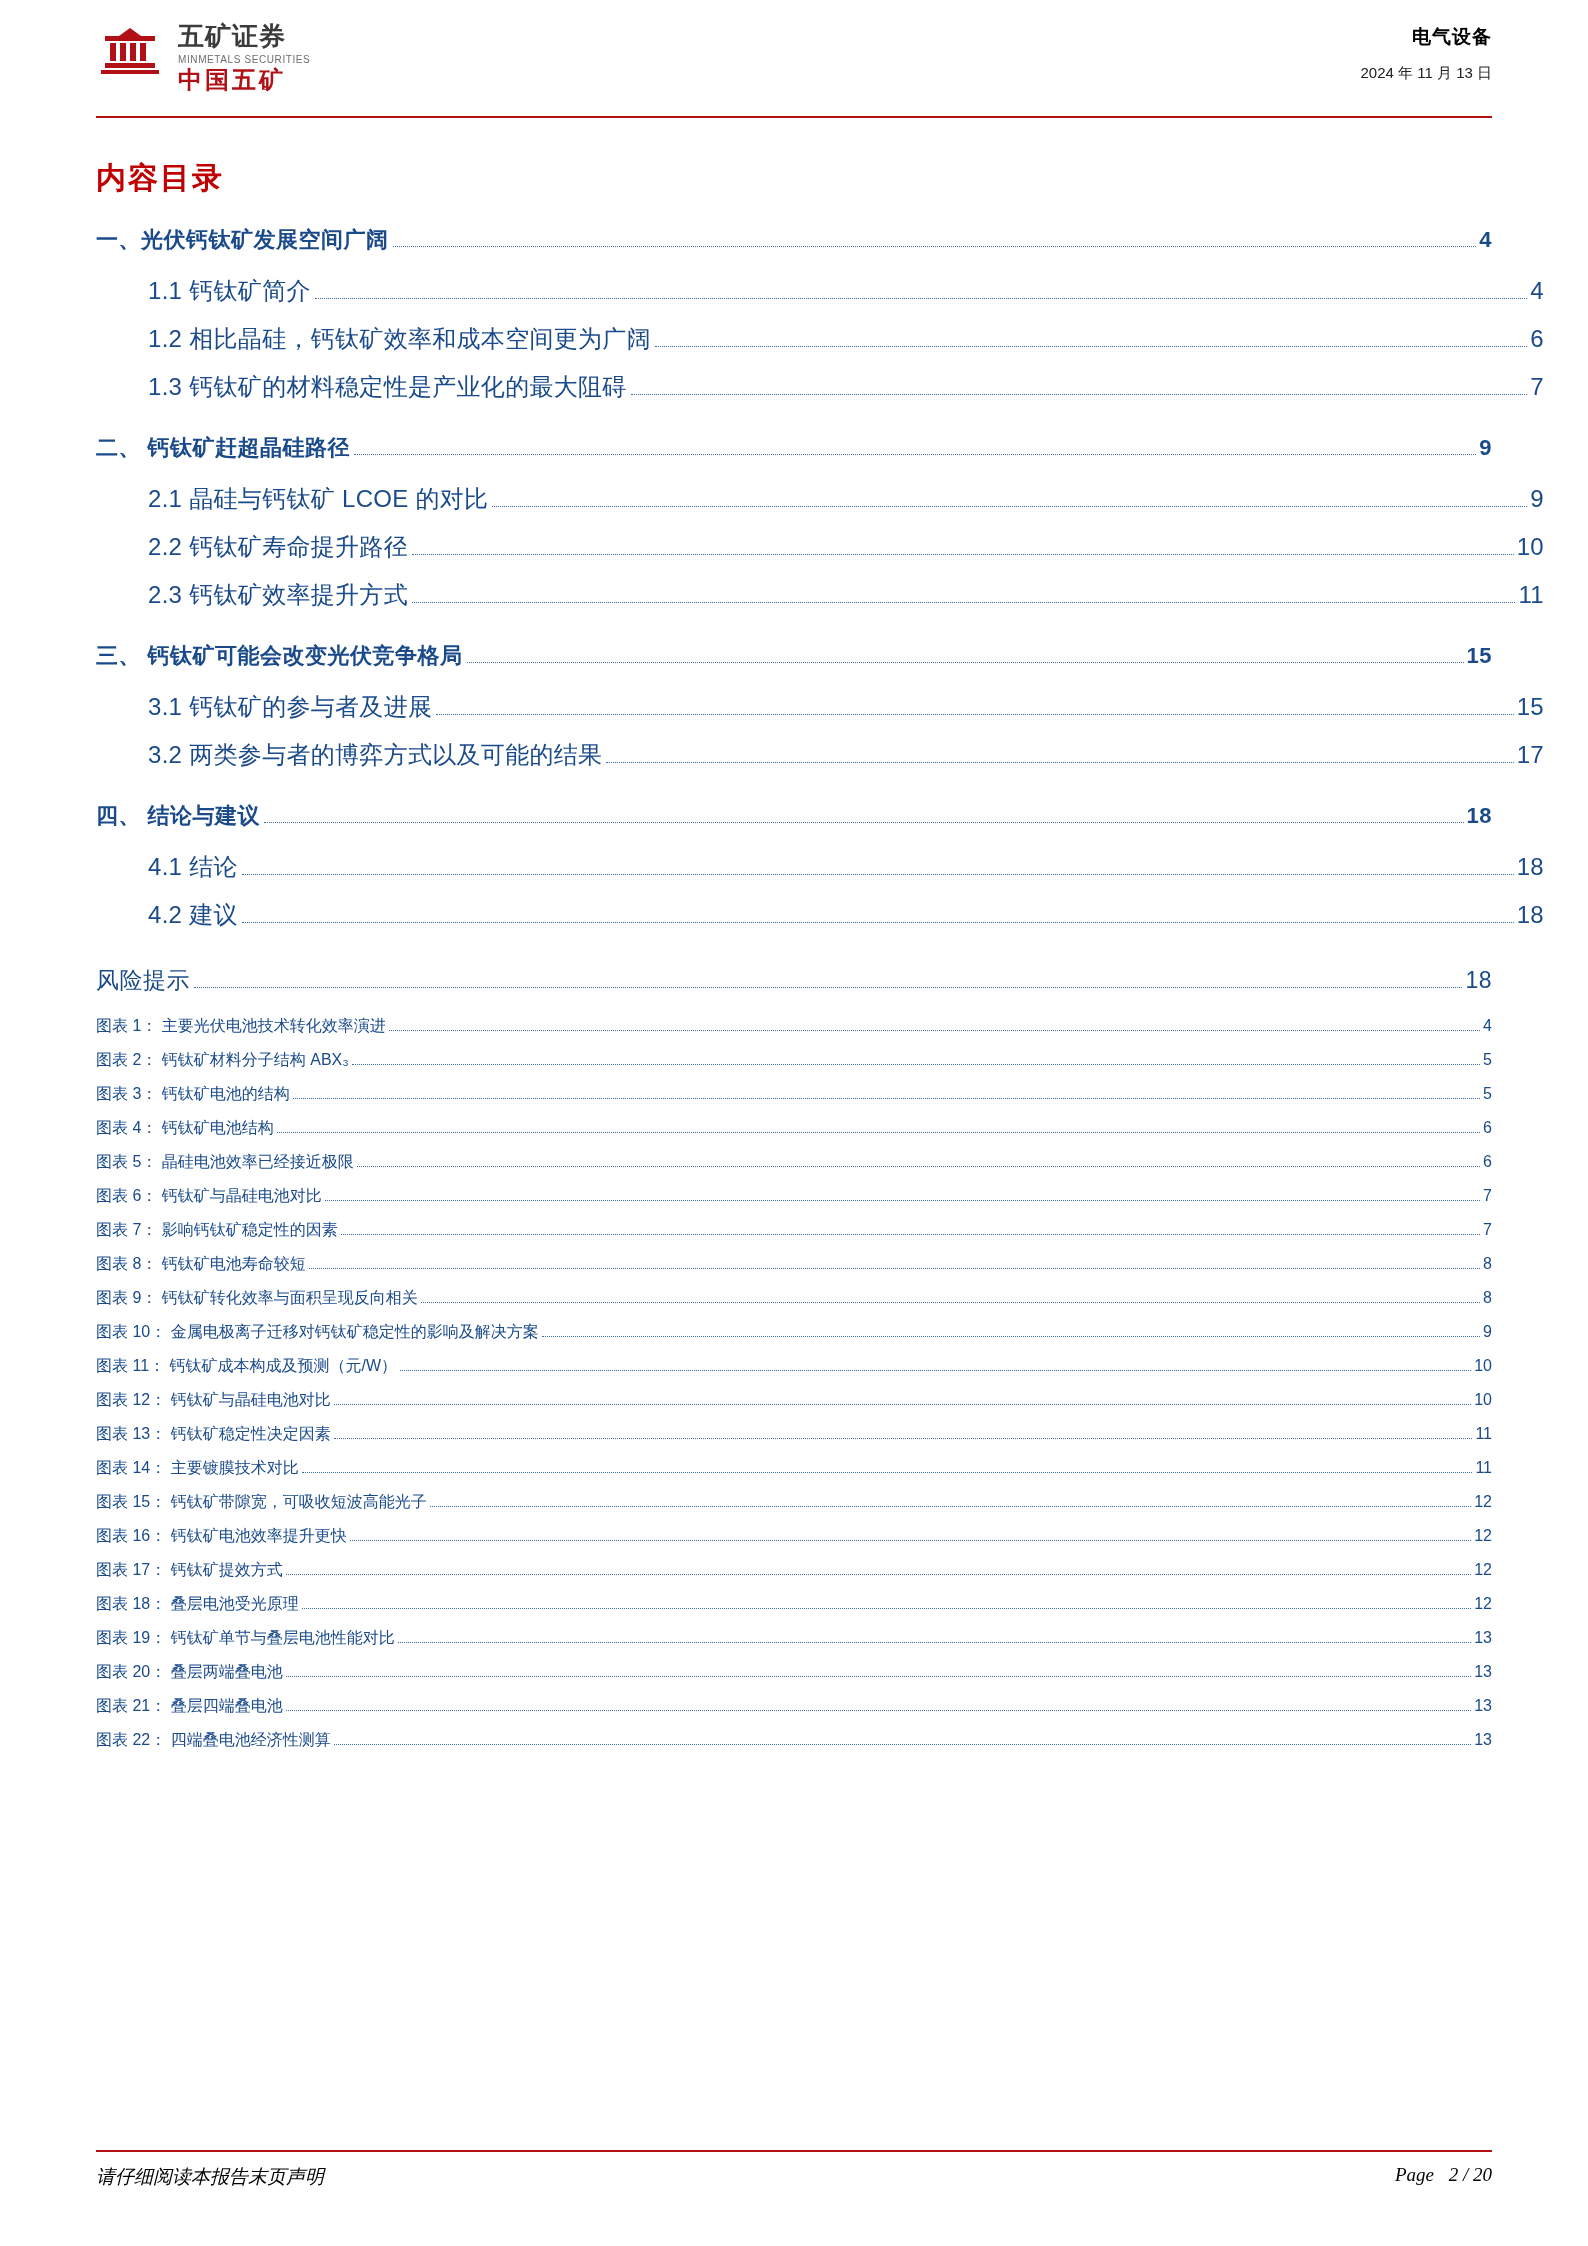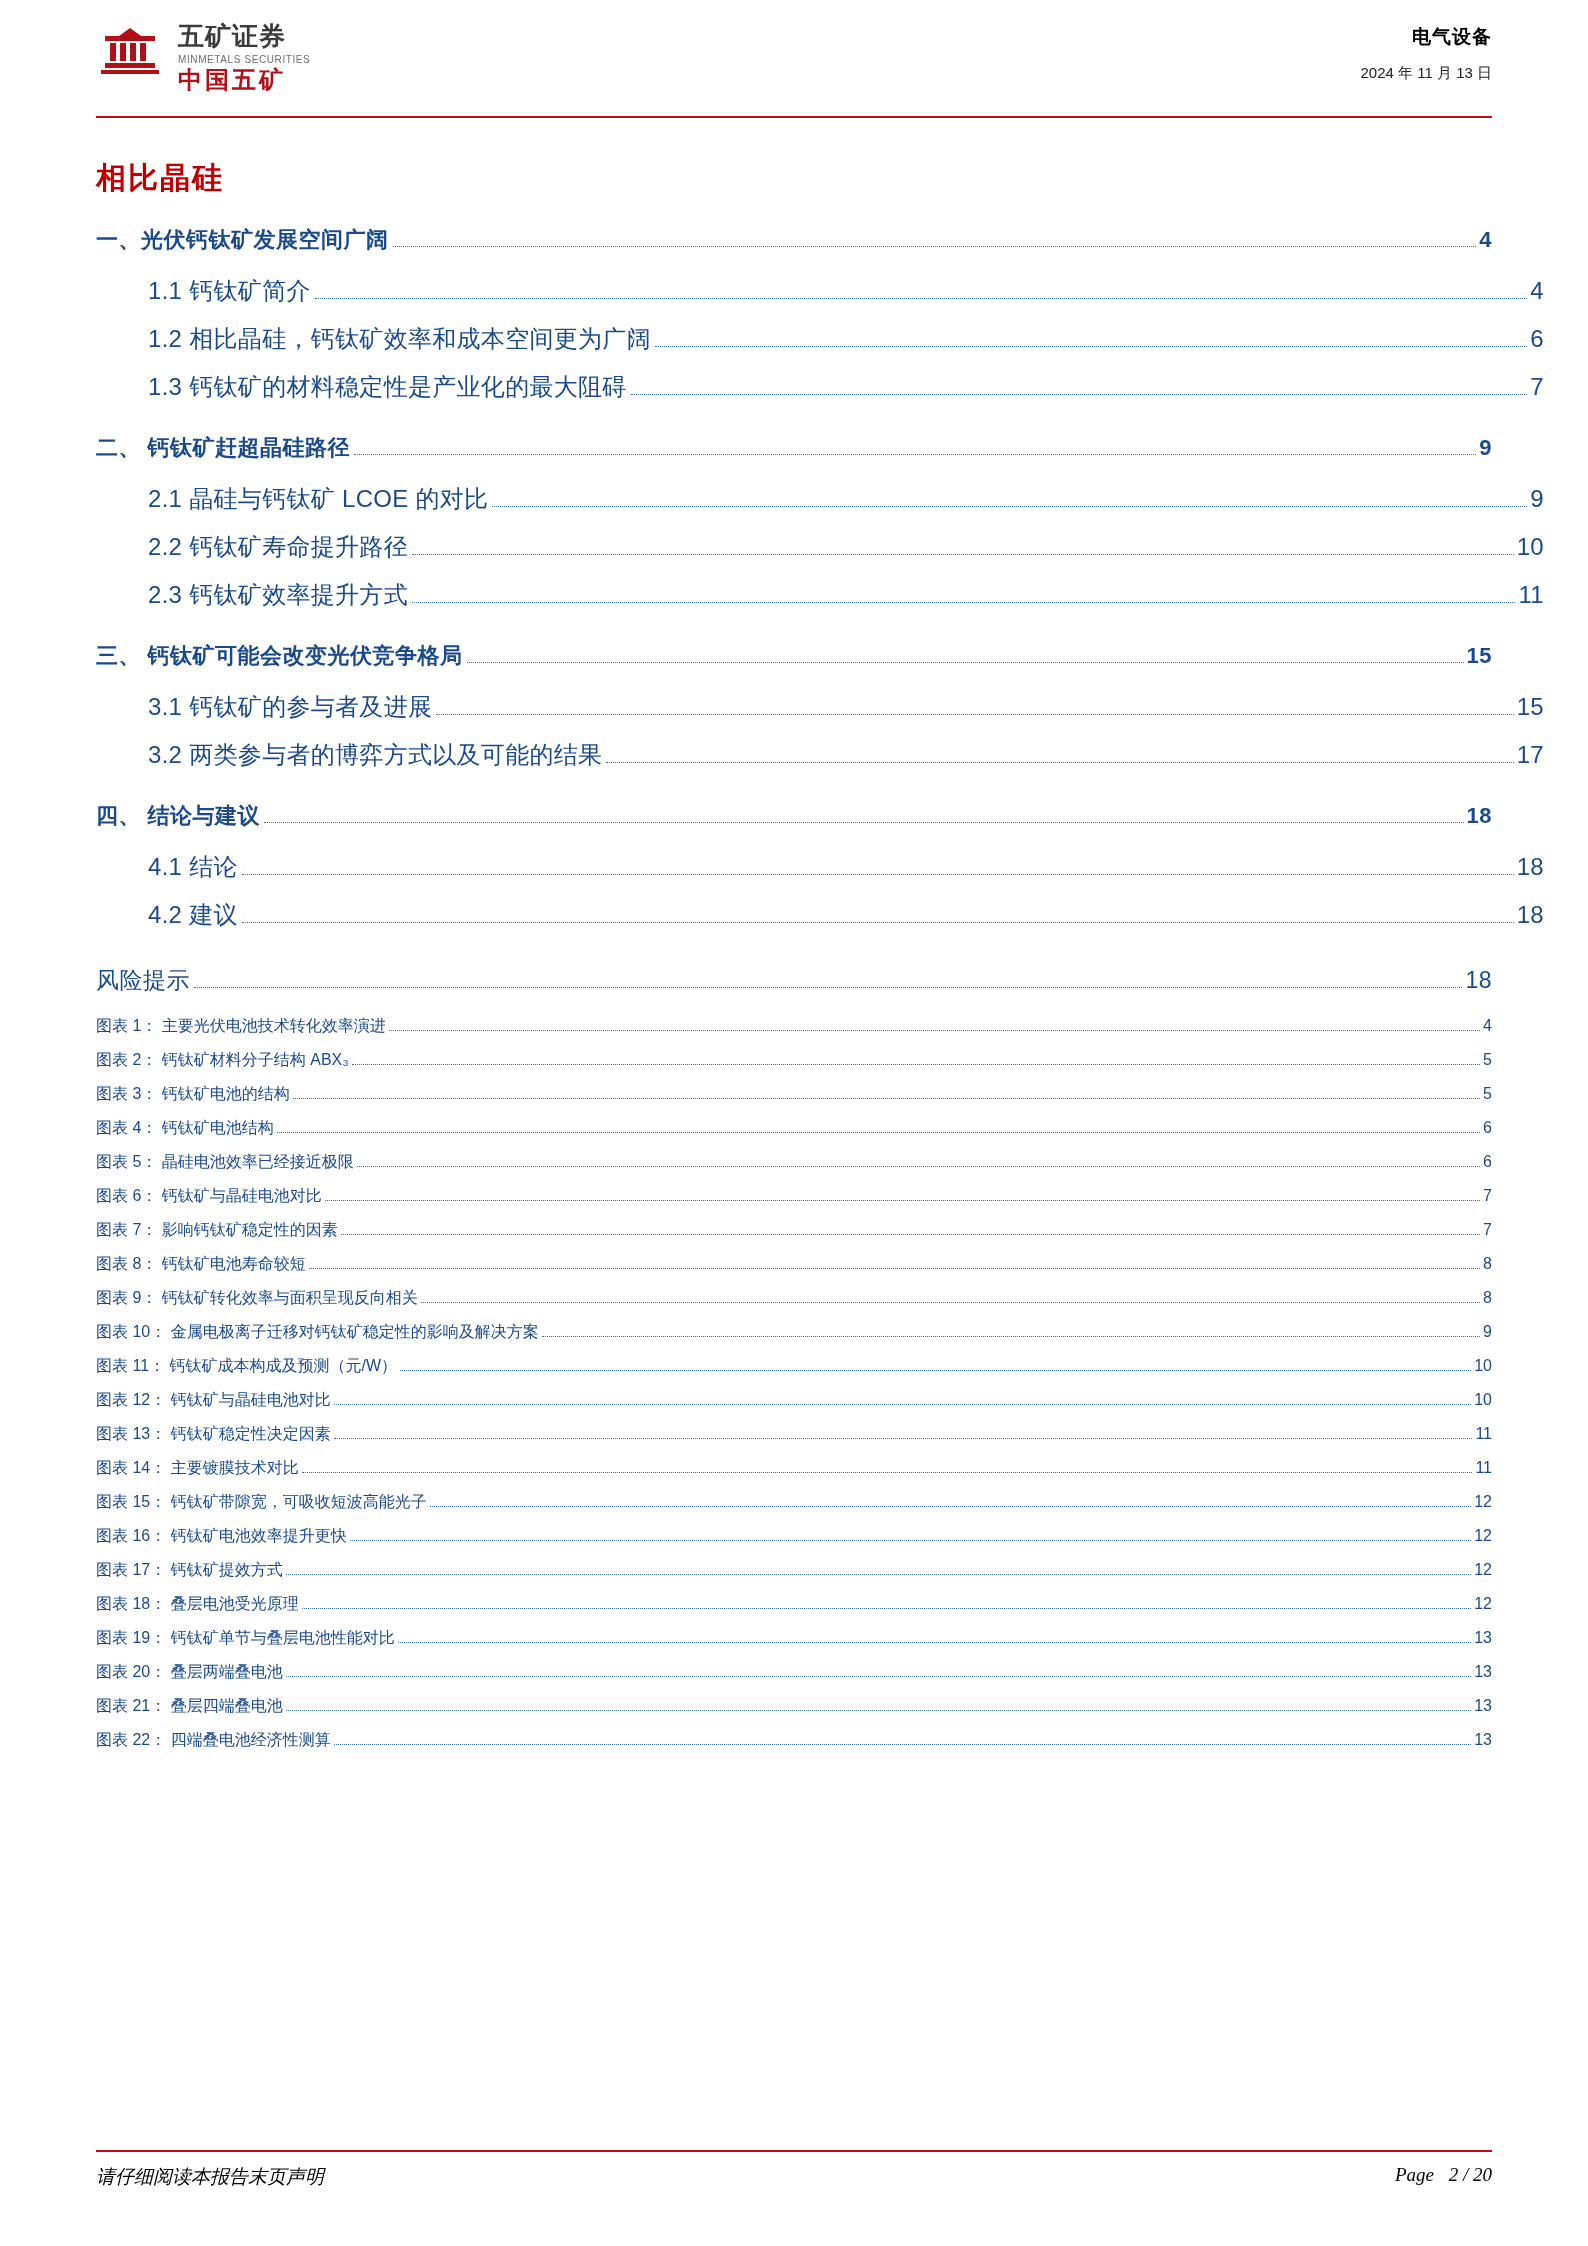--- a/index.html
+++ b/index.html
@@ -210,21 +210,21 @@
         <div class="logo-en">MINMETALS SECURITIES</div>
         <div class="logo-bottom-cn">中国五矿</div>
       </div>
     </div>
     <div class="header-right">
       <div class="header-industry">电气设备</div>
       <div class="header-date">2024 年 11 月 13 日</div>
     </div>
   </div>
 
-  <div class="section-title">相比晶硅</div>
+  <div class="section-title">内容目录</div>
 
   <div class="toc">
 
     <div class="toc-row toc-l1">
       <span class="lbl">一、光伏钙钛矿发展空间广阔</span>
       <span class="dots"></span>
       <span class="pg">4</span>
     </div>
     <div class="toc-row toc-l2">
       <span class="lbl">1.1 钙钛矿简介</span>

